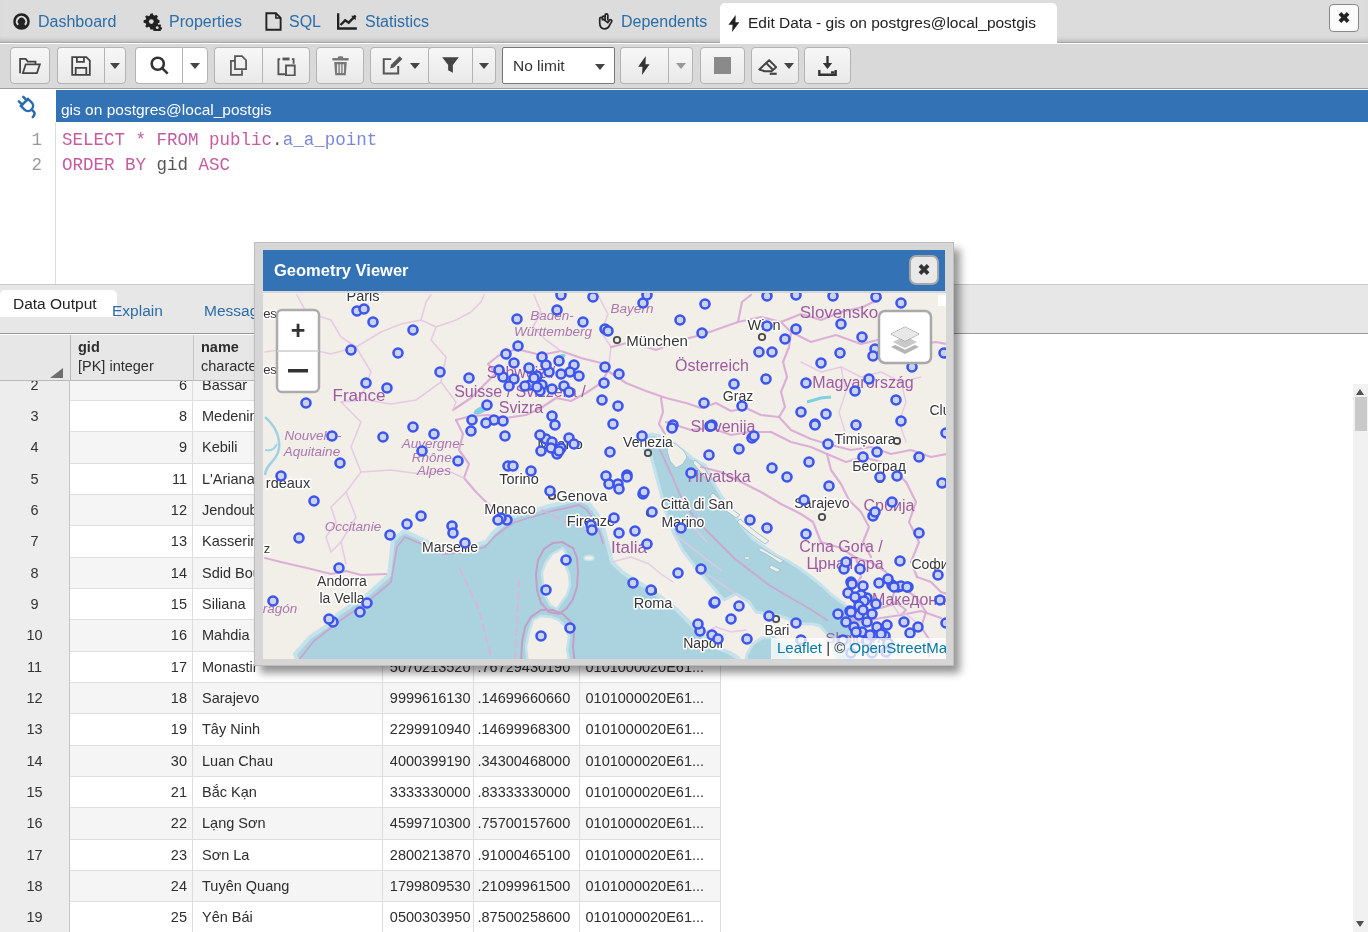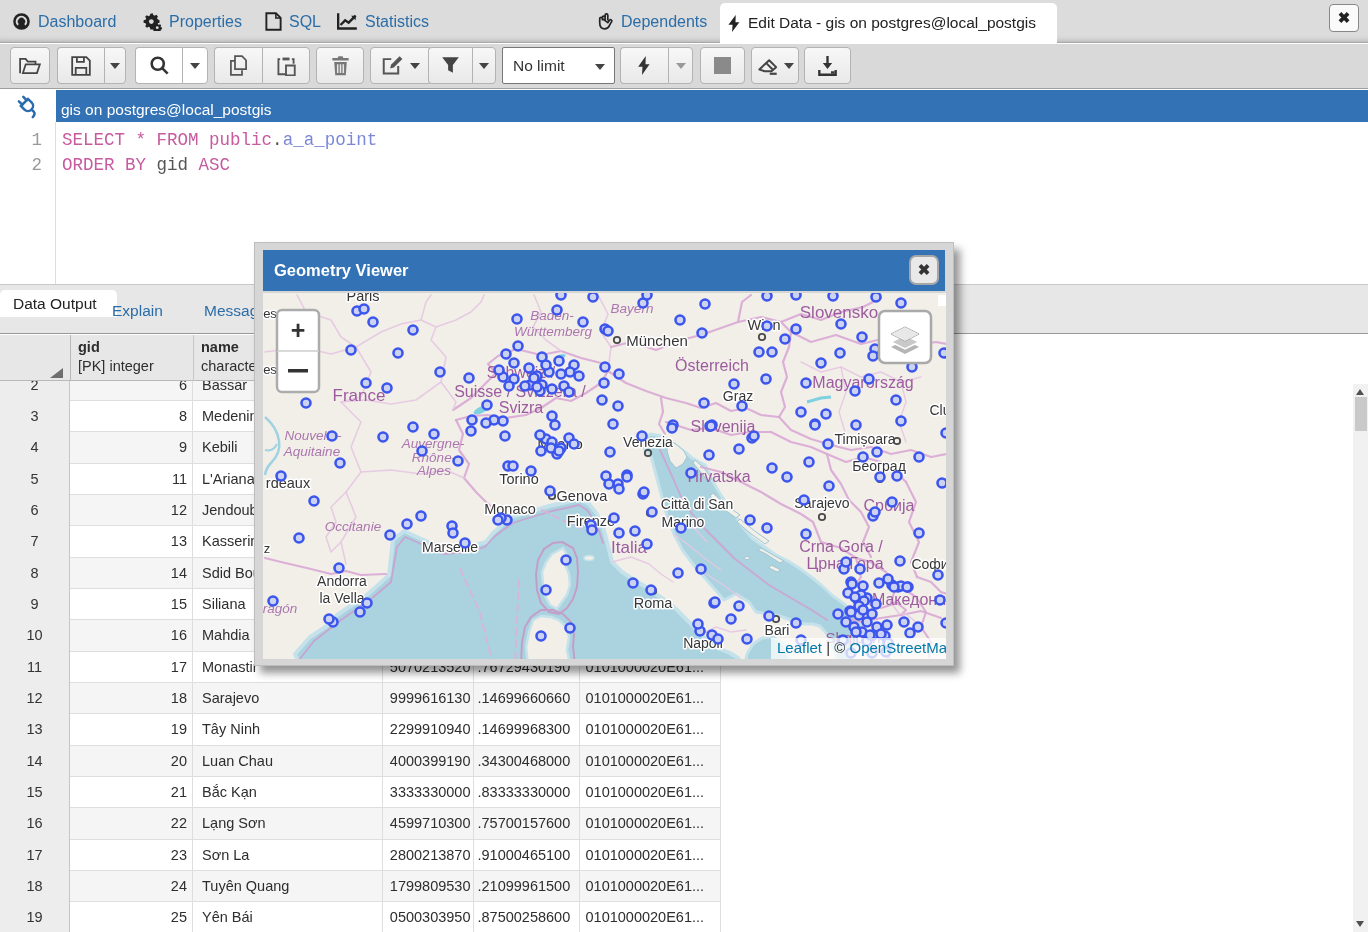--- a/index.html
+++ b/index.html
@@ -314,21 +314,21 @@
       <div class="row" style="top:333.30px;">
           <div class="rn">13</div>
           <div class="c cg">19</div>
           <div class="c cn">Tây Ninh</div>
           <div class="c c4">2299910940</div>
           <div class="c c5">.14699968300</div>
           <div class="c c6">0101000020E61...</div>
         </div>
       <div class="row alt" style="top:364.63px;">
           <div class="rn">14</div>
-          <div class="c cg">20</div>
+          <div class="c cg">30</div>
           <div class="c cn">Luan Chau</div>
           <div class="c c4">4000399190</div>
           <div class="c c5">.34300468000</div>
           <div class="c c6">0101000020E61...</div>
         </div>
       <div class="row" style="top:395.96px;">
           <div class="rn">15</div>
           <div class="c cg">21</div>
           <div class="c cn">Bắc Kạn</div>
           <div class="c c4">3333330000</div>

